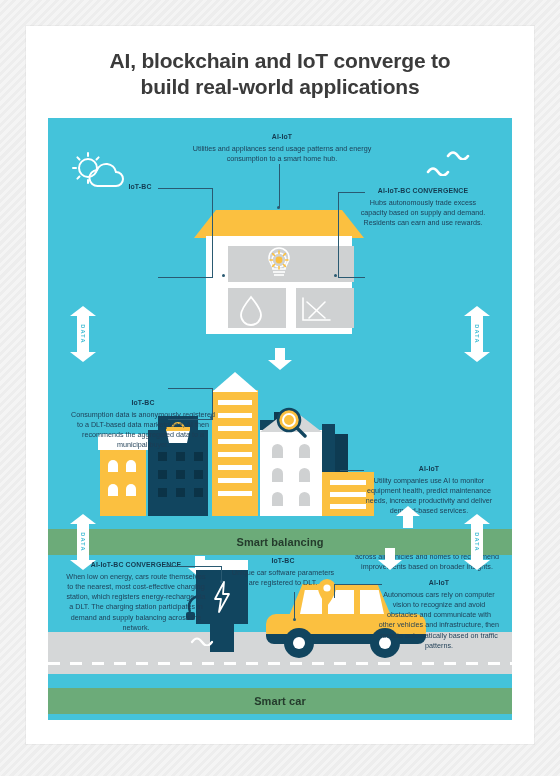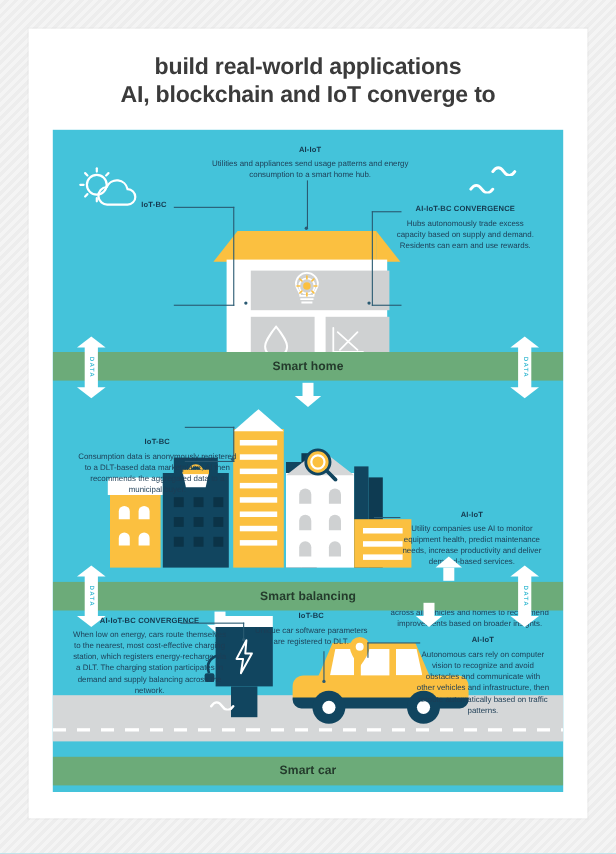--- a/index.html
+++ b/index.html
@@ -89,22 +89,22 @@
   .wave{position:absolute;}
 </style>
 </head>
 <body>
 
 <div id="page-bg"></div>
 
 <div id="card">
 
   <div id="title">
+    <span class="l">AI, blockchain and IoT converge to</span>
     <span class="l">build real-world applications</span>
-    <span class="l">AI, blockchain and IoT converge to</span>
   </div>
 
   <div id="canvas">
 
     <svg style="position:absolute;left:20px;top:32px;" width="62" height="44" viewBox="0 0 62 44">
       <g stroke="#ffffff" stroke-width="2" fill="none" stroke-linecap="round">
         <circle cx="20" cy="18" r="9"></circle>
         <line x1="20" y1="3" x2="20" y2="6"></line>
           <line x1="20" y1="30" x2="20" y2="33"></line>
         <line x1="5" y1="18" x2="8" y2="18"></line>
@@ -178,23 +178,20 @@
     <div class="conn" style="left:110px;top:70px;width:54px;height:88px;border-top-width:1px;border-right-width:1px;border-bottom-width:1px;border-left:0;"></div>
     <div class="cdot" style="left:174px;top:156px;"></div>
 
     <div class="callout" style="left:312px;top:68px;width:126px;">
       <span class="hd">AI-IoT-BC CONVERGENCE</span>
       <span class="bd">Hubs autonomously trade excess capacity based on supply and demand. Residents can earn and use rewards.</span>
     </div>
     <div class="conn" style="left:290px;top:74px;width:26px;height:84px;border-top-width:1px;border-left-width:1px;border-bottom-width:1px;border-right:0;"></div>
     <div class="cdot" style="left:286px;top:156px;"></div>
 
-    <div class="band" style="top:202px;">
-      <span>Smart home</span>
-    </div>
     <div class="dataarrow" style="left:22px;top:188px;">
       <div class="up"></div>
         <div class="shaft"></div>
         <div class="dn"></div>
       <span class="lbl">DATA</span>
     </div>
     <div class="dataarrow" style="left:416px;top:188px;">
       <div class="up"></div>
         <div class="shaft"></div>
         <div class="dn"></div>

